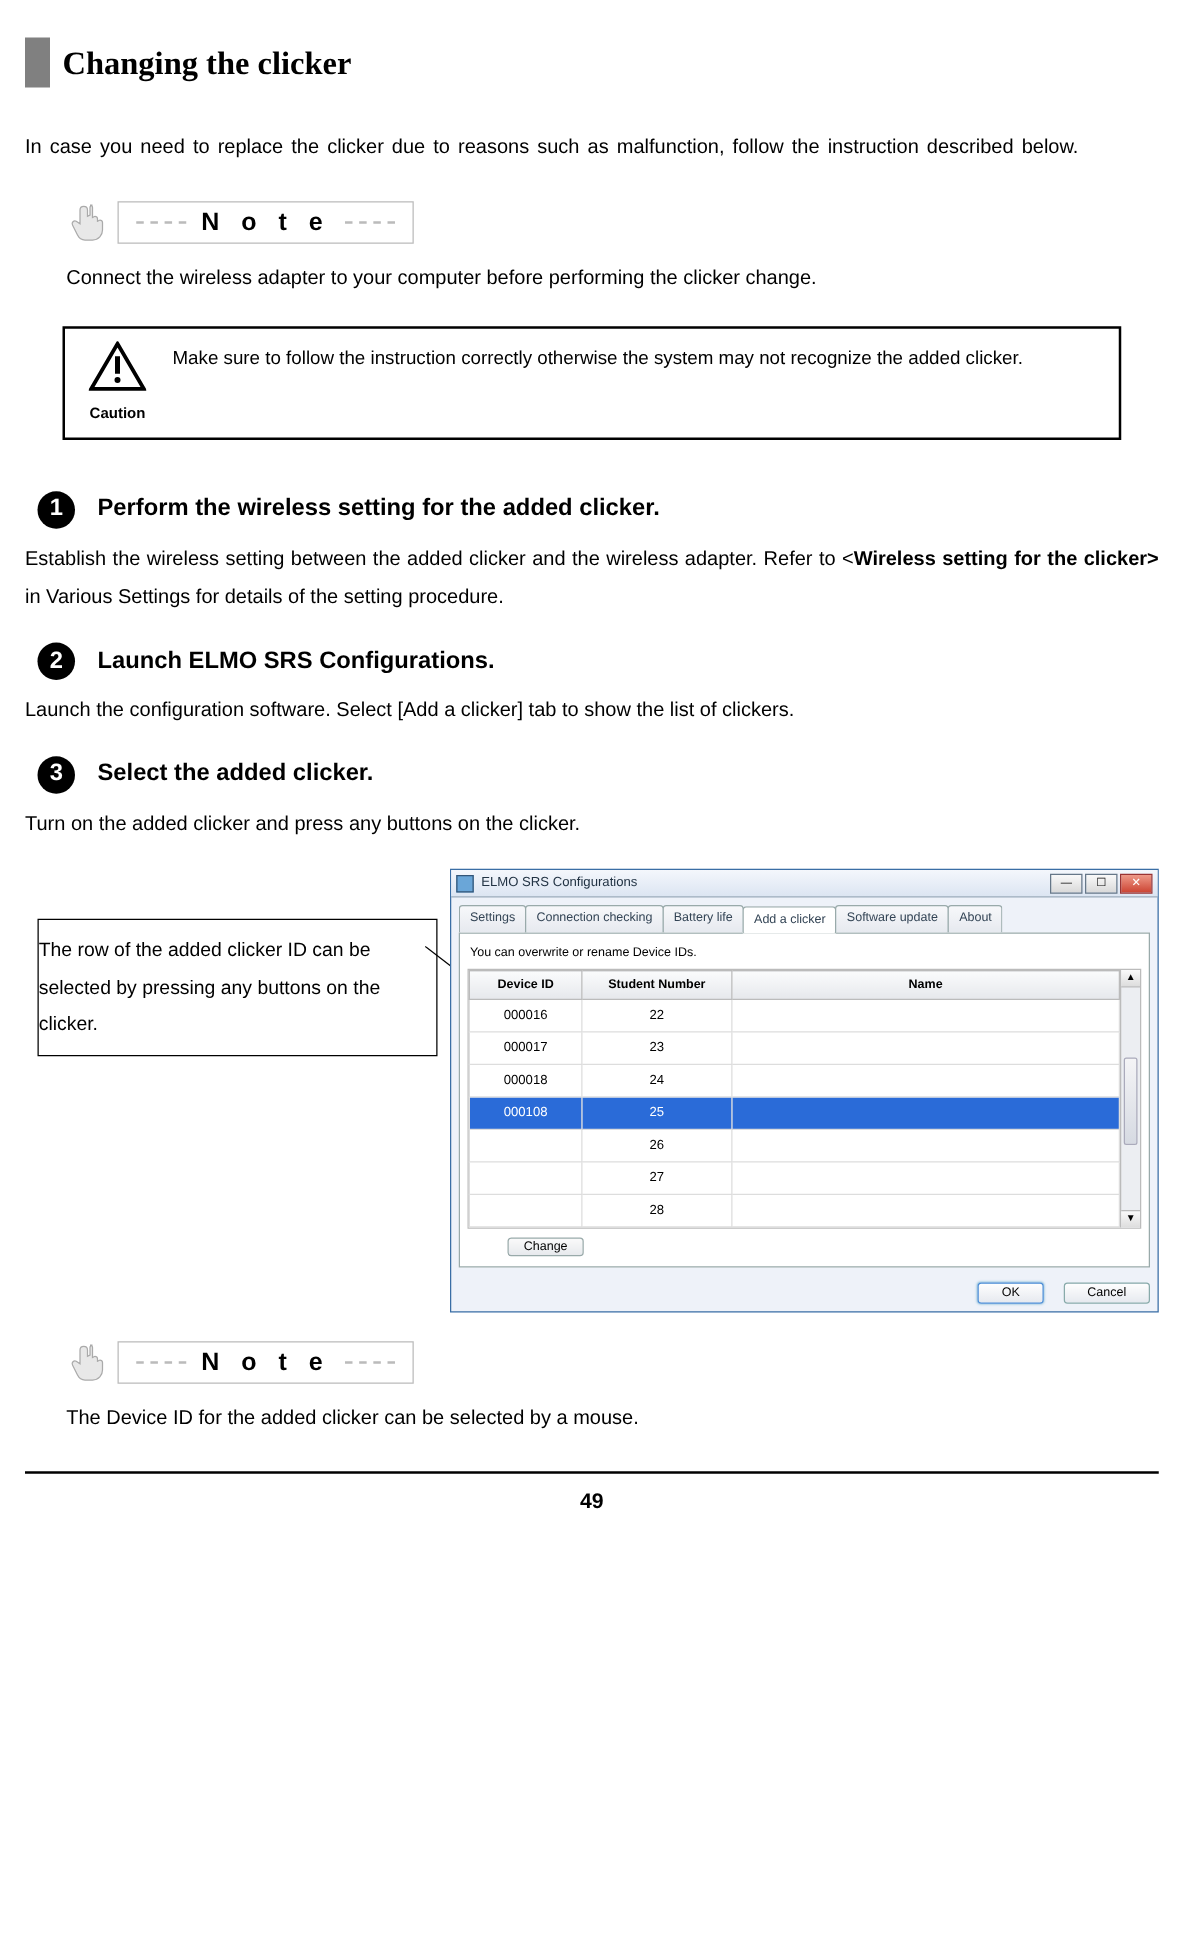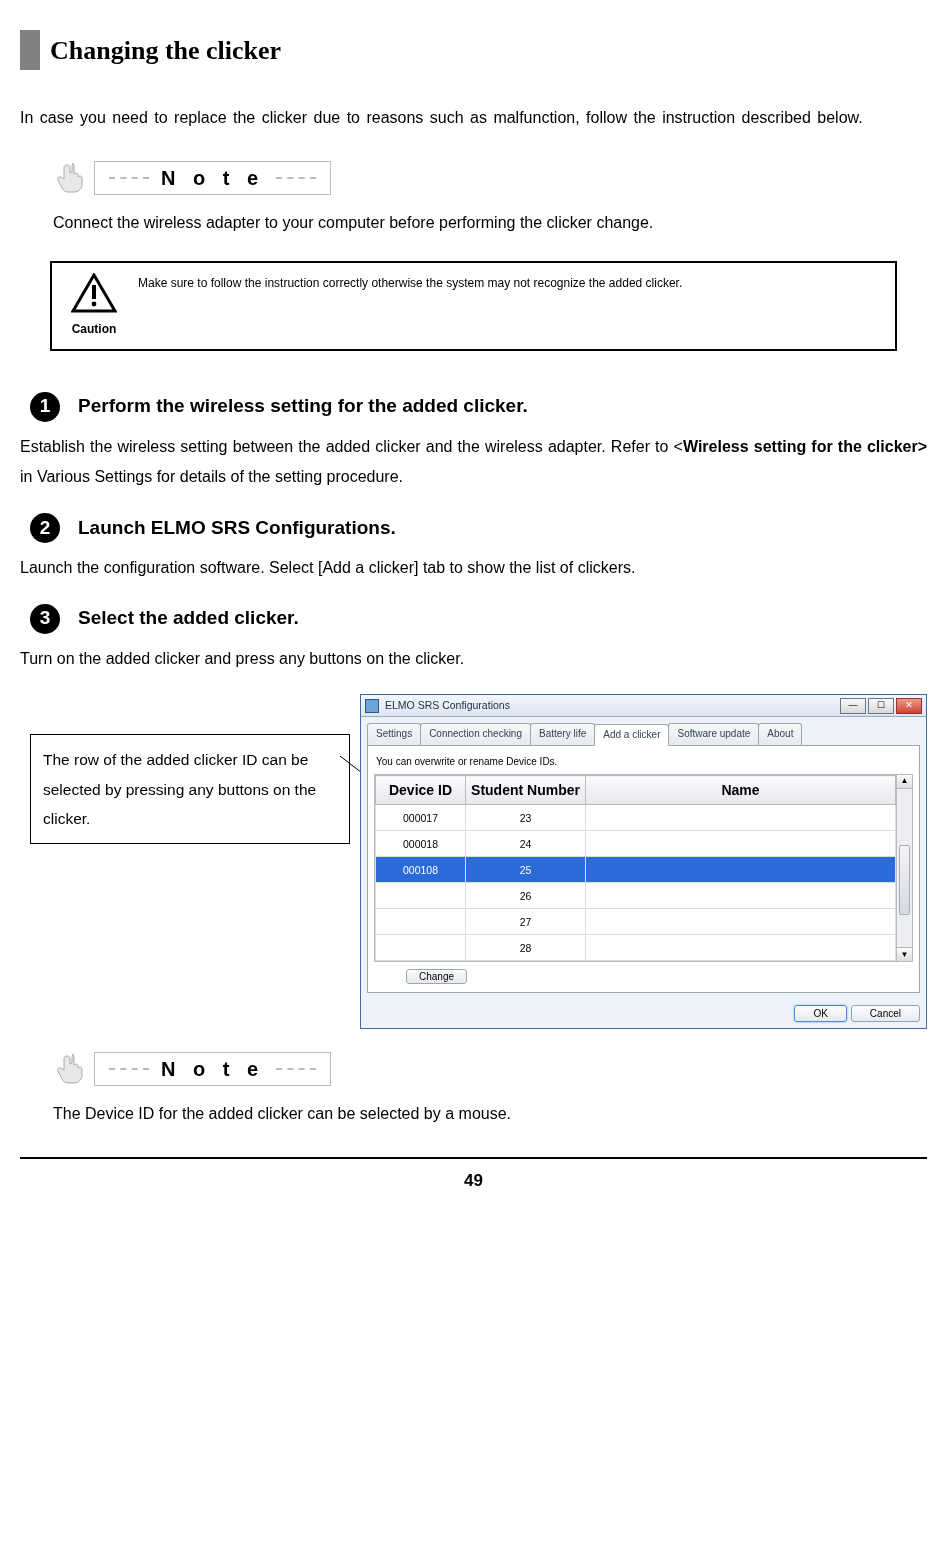--- a/index.html
+++ b/index.html
@@ -87,21 +87,21 @@
       align-items: center;
       margin-right: 16px;
       min-width: 56px;
     }
     .caution-icon svg { width: 46px; height: 40px; }
     .caution-label {
       font-size: 12px;
       font-weight: bold;
     }
     .caution-text {
-      font-size: 12px;
+      font-size: 15px;
       line-height: 1.8;
     }
     .step-row {
       display: flex;
       align-items: center;
       margin: 18px 0 10px 10px;
     }
     .step-circle {
       width: 30px;
       height: 30px;
@@ -130,21 +130,21 @@
       align-items: flex-start;
       margin-bottom: 20px;
     }
     .callout-col {
       width: 340px;
       flex-shrink: 0;
       position: relative;
     }
     .callout-box {
       border: 1.5px solid #000;
-      padding: 10px 12px;
+      padding: 10px 0;
       margin: 40px 10px 0 10px;
       font-size: 15.5px;
       line-height: 1.9;
     }
     .callout-line {
       position: absolute;
       top: 62px;
       left: 320px;
       width: 150px;
       height: 110px;
@@ -210,21 +210,21 @@
     }
     .instr { font-size: 10px; margin: 2px 0 4px 2px; }
     .grid-wrap {
       border: 1px solid #bbb;
       display: flex;
     }
     .grid-table { flex:1; border-collapse: collapse; width: 100%; }
     .grid-table th {
       background: linear-gradient(#fafbfc,#e6e8ec);
       border: 1px solid #bbb;
-      font-size: 14px;
+      font-size: 10px;
       font-weight: bold;
       padding: 3px 4px;
     }
     .grid-table td {
       border: 1px solid #ddd;
       height: 26px;
       font-size: 10.5px;
       text-align: center;
     }
     .grid-table td.idcell { text-align: center; width: 90px; }
@@ -249,21 +249,21 @@
     }
     .change-btn-row { margin-top: 6px; margin-left: 32px;}
     .change-btn {
       border: 1px solid #9aa;
       background: linear-gradient(#fafafa,#e7e9ed);
       padding: 1px 12px;
       font-size: 10px;
       border-radius: 3px;
     }
     .dialog-btns {
-      display:flex; justify-content:flex-end; gap:4px;
+      display:flex; justify-content:flex-end; gap:16px;
       padding: 6px;
     }
     .dlgbtn {
       border: 1px solid #8aa;
       background: linear-gradient(#fefefe,#e6e9ef);
       padding: 2px 18px;
       font-size: 10px;
       border-radius: 3px;
     }
     .dlgbtn.ok { border-color:#4a8cd6; box-shadow:0 0 2px #6ac;}
@@ -372,20 +372,25 @@
         <table class="grid-table">
           <thead>
             <tr>
               <th>Device ID</th>
               <th>Student Number</th>
               <th>Name</th>
             </tr>
           </thead>
           <tbody id="grid-body">
               <tr>
+                <td class="idcell">000016</td>
+                <td class="sncell">22</td>
+                <td></td>
+              </tr>
+              <tr>
                 <td class="idcell">000017</td>
                 <td class="sncell">23</td>
                 <td></td>
               </tr>
               <tr>
                 <td class="idcell">000018</td>
                 <td class="sncell">24</td>
                 <td></td>
               </tr>
               <tr class="row-selected">

